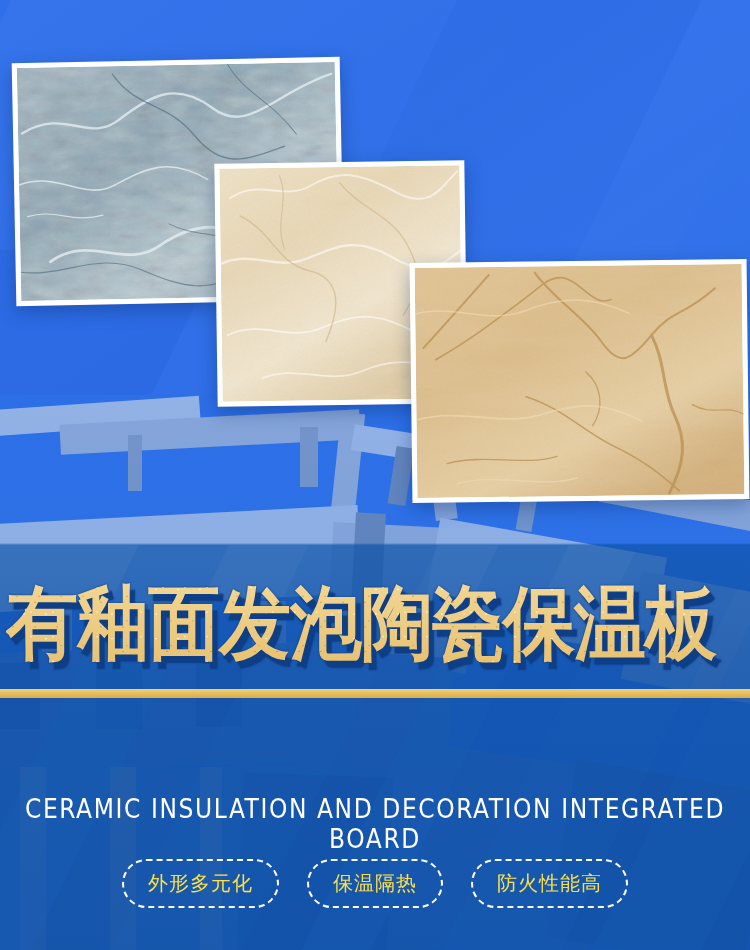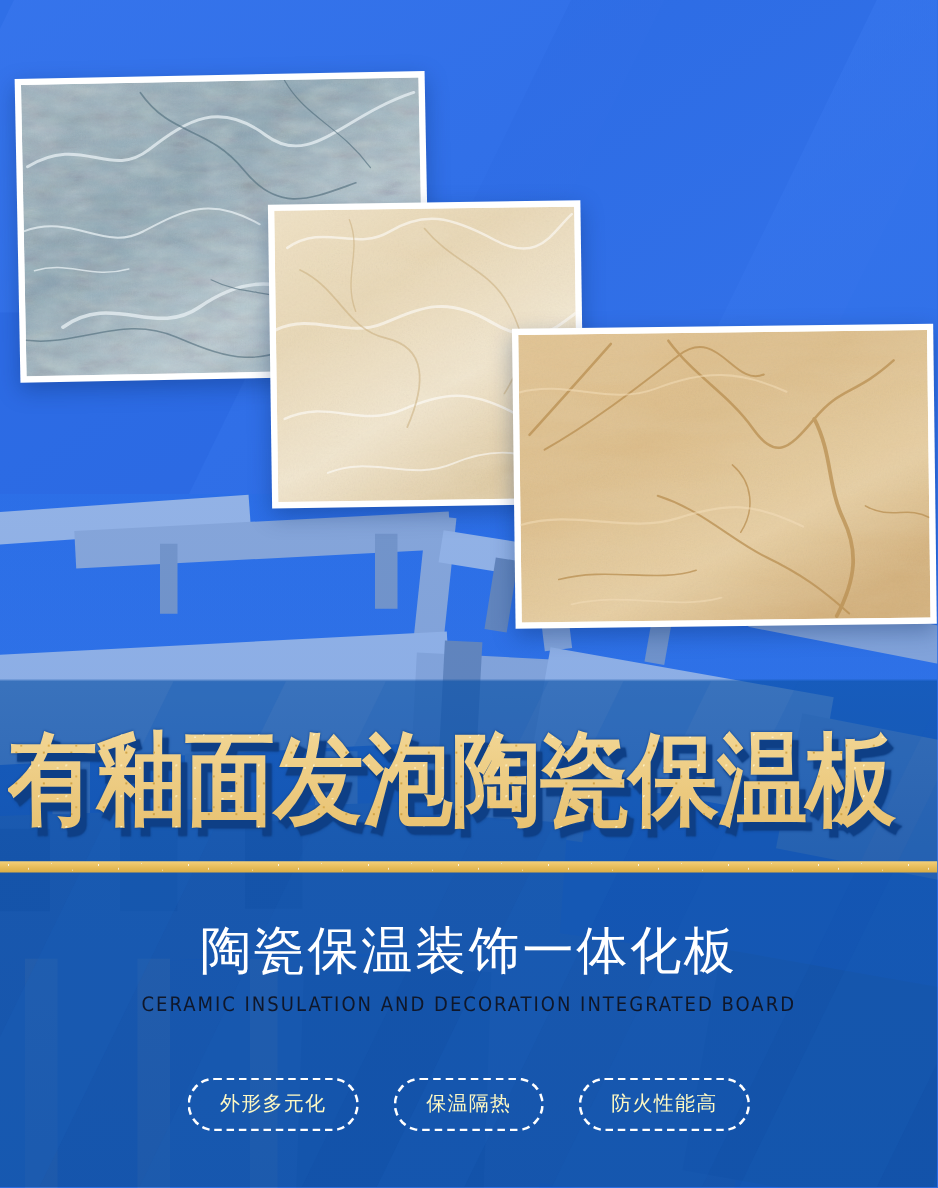--- a/index.html
+++ b/index.html
@@ -130,34 +130,34 @@
   }
 
   
   .sub-cn{
     position:absolute;left:0;top:737px;width:750px;text-align:center;
     font-size:41px;line-height:1.15;color:#ffffff;letter-spacing:2px;
     font-family:"DejaVu Sans","Liberation Sans",sans-serif;
   }
   .sub-en{
     position:absolute;left:0;top:795px;width:750px;text-align:center;
-    font-size:16px;line-height:1.15;color:#0f172a;letter-spacing:1.6px;
+    font-size:26px;line-height:1.15;color:#ffffff;letter-spacing:1.6px;
     font-family:"DejaVu Sans Condensed","Liberation Sans",sans-serif;
   }
 
   
   .badges{
     position:absolute;left:0;top:853px;width:750px;height:60px;
     display:flex;justify-content:center;align-items:center;gap:28px;
   }
   .badge{
     border:2px dashed #ffffff;
     border-radius:30px;
-    color:#fef9c3;
-    font-size:16px;
+    color:#fde047;
+    font-size:20px;
     letter-spacing:1px;
     padding:9px 24px;
     white-space:nowrap;
     font-family:"DejaVu Sans","Liberation Sans",sans-serif;
     background:transparent;
   }
 </style>
 </head>
 <body>
 
@@ -348,21 +348,20 @@
         <path d="M0 152 C44 140,86 160,126 148 S186 136,226 156" stroke-width="1.8"></path>
         <path d="M40 216 C84 206,120 222,160 212" stroke-width="1.4"></path>
       </g>
     </svg>
   </div>
 
   <div class="gold-rule"></div>
 
   <div class="main-title">有釉面发泡陶瓷保温板</div>
 
-  <div class="sub-cn">陶瓷保温装饰一体化板</div>
   <div class="sub-en">CERAMIC INSULATION AND DECORATION INTEGRATED BOARD</div>
 
   <div class="badges">
     <div class="badge">外形多元化</div>
     <div class="badge">保温隔热</div>
     <div class="badge">防火性能高</div>
   </div>
 
 </div>
 

